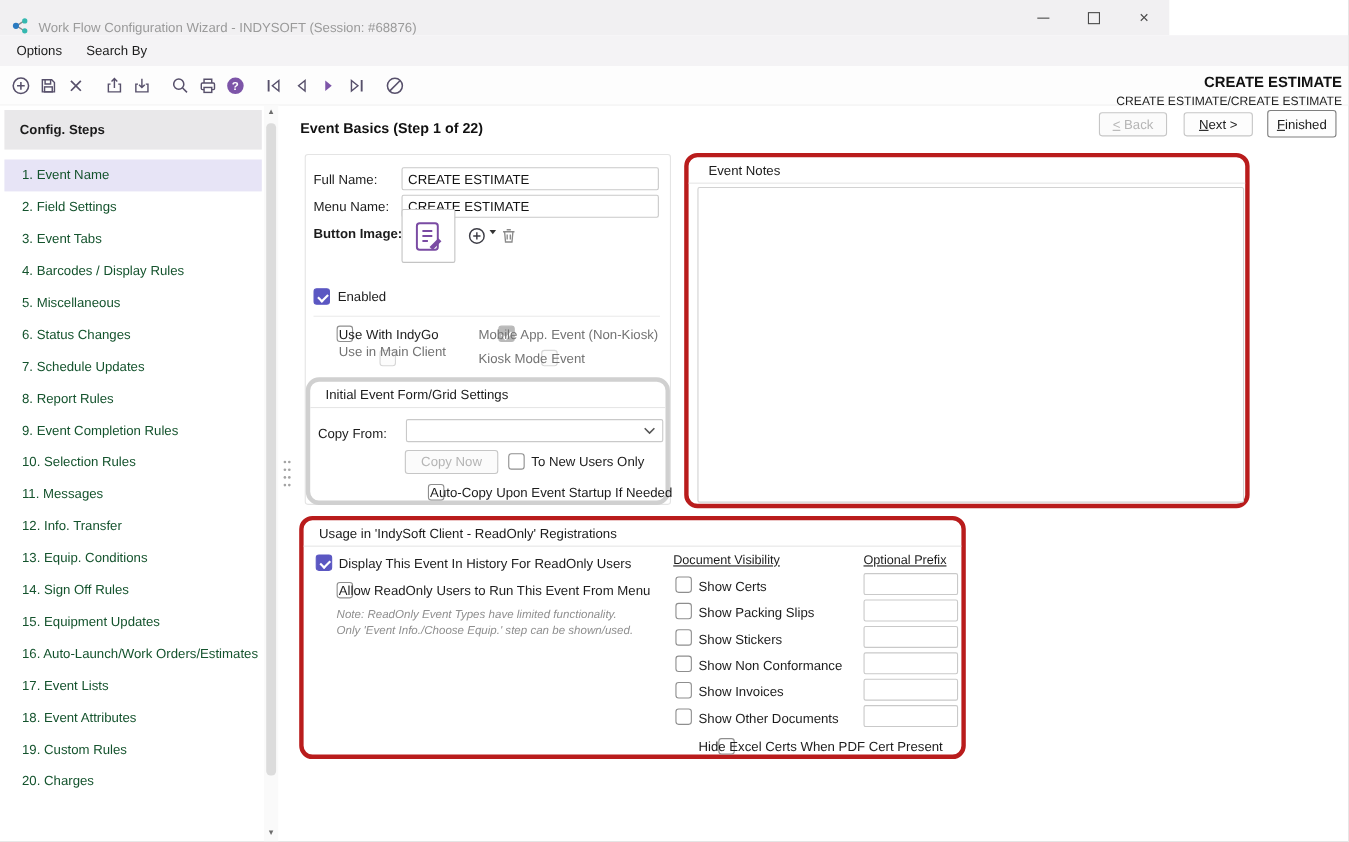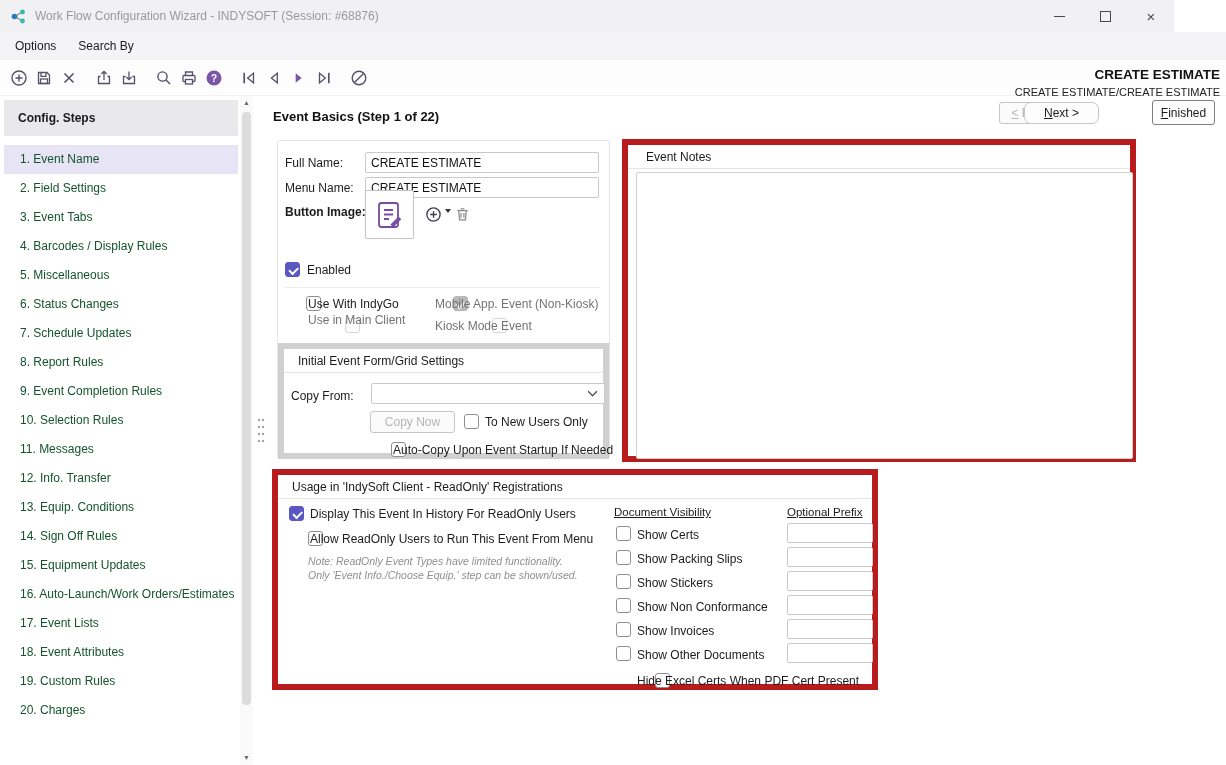--- a/index.html
+++ b/index.html
@@ -1,21 +1,21 @@
 <!DOCTYPE html>
 <html><head>
 <meta charset="utf-8">
 <style>
   html,body{margin:0;padding:0;background:#e9e9e9;}
   #window{position:relative;width:1226px;height:765px;background:#ffffff;
     font-family:"Liberation Sans",sans-serif;outline:1px solid #bdbdbd;overflow:hidden;}
   .abs{position:absolute;}
 
   
-  .titlebar{position:absolute;left:0;top:0;width:1174px;height:32px;background:#f1f0f2;display:flex;align-items:center;}
+  .titlebar{position:absolute;left:0;top:0;width:1063px;height:32px;background:#f1f0f2;display:flex;align-items:flex-end;}
   .titlebar .title{font-size:12px;color:#9a9a9a;margin-left:8px;}
   .app-icon{margin-left:10px;width:17px;height:17px;flex:0 0 auto;}
   .win-controls{position:absolute;right:0;top:0;height:32px;display:flex;}
   .win-btn{width:46px;height:32px;display:flex;align-items:center;justify-content:center;color:#4a4a4a;font-size:15px;}
   .max-glyph{width:9px;height:9px;border:1px solid #4a4a4a;display:inline-block;}
   .min-glyph{width:11px;height:0;border-top:1px solid #4a4a4a;display:inline-block;}
 
   
   .menubar{position:absolute;left:0;top:32px;width:1226px;height:28px;background:#f4f3f5;display:flex;align-items:center;padding-left:4px;box-sizing:border-box;}
   .menu-item{font-size:12px;color:#1b1b1b;padding:0 11px;height:24px;line-height:24px;}
@@ -49,21 +49,21 @@
   
   .label{font-size:12px;color:#1c1c1c;white-space:nowrap;}
   .label.dim{color:#737373;}
   .tb{box-sizing:border-box;border:1px solid #c9c9c9;border-radius:2px;height:21px;font-size:12px;font-family:"Liberation Sans",sans-serif;padding:0 5px;color:#111;background:#fff;outline:none;}
   .cb{position:relative;width:15px;height:15px;box-sizing:border-box;border:1px solid #8e8e8e;border-radius:3px;background:#fff;display:inline-block;}
   .cb.checked{background:#5b57c2;border-color:#5b57c2;}
   .cb.checked::after{content:"";position:absolute;left:2.5px;top:3.5px;width:7px;height:3.5px;border-left:2px solid #fff;border-bottom:2px solid #fff;transform:rotate(-45deg);}
   .cb.checked.dis{background:#b9b9b9;border-color:#b9b9b9;}
   .cb.dis:not(.checked){border-color:#d6d6d6;background:#fcfcfc;}
 
-  .group{position:absolute;box-sizing:border-box;border:6px solid #b91c1c;border-radius:0;background:#fff;}
+  .group{position:absolute;box-sizing:border-box;border:4px solid #b91c1c;border-radius:12px;background:#fff;}
   .group-cap{position:absolute;left:0;right:0;top:0;height:24px;line-height:24px;border-bottom:1px solid #e6e6e6;font-size:12px;color:#1b1b1b;padding-left:14px;box-sizing:border-box;white-space:nowrap;}
 
   .panel{position:absolute;box-sizing:border-box;border:1px solid #e4e4e4;border-radius:3px;background:#fff;}
 
   .heading{position:absolute;left:273px;top:109px;font-size:13px;font-weight:bold;color:#111;}
 
   .underlined{font-size:11.5px;color:#1c1c1c;text-decoration:underline;white-space:nowrap;}
   .note{font-size:10.5px;font-style:italic;color:#8f8f8f;white-space:nowrap;}
 
   .select{box-sizing:border-box;border:1px solid #c9c9c9;border-radius:2px;background:#fff;display:flex;align-items:center;justify-content:flex-end;padding-right:6px;}
@@ -188,21 +188,21 @@
           <path d="M4.4 13.6L13.6 4.4"></path>
         </svg>
       </span>
   </div>
 
   <div class="hdr-title">CREATE ESTIMATE</div>
   <div class="hdr-sub">CREATE ESTIMATE/CREATE ESTIMATE</div>
   <button class="btn disabled abs" style="left:999px;top:102px;width:62px;height:22px;">
       <span class="accel">&lt; Back</span>
     </button>
-  <button class="btn abs" style="left:1024px;top:102px;width:75px;height:22px;border-radius:7px;">
+  <button class="btn abs" style="left:1076px;top:102px;width:63px;height:22px;">
       <span class="accel">Next &gt;</span>
     </button>
   <button class="btn default abs" style="left:1152px;top:100px;width:63px;height:25px;">
       <span class="accel">Finished</span>
     </button>
 
   <div class="sidebar">
     <div class="sb-header">Config. Steps</div>
     <div class="sb-list">
         <div class="sb-item selected">1. Event Name</div>

